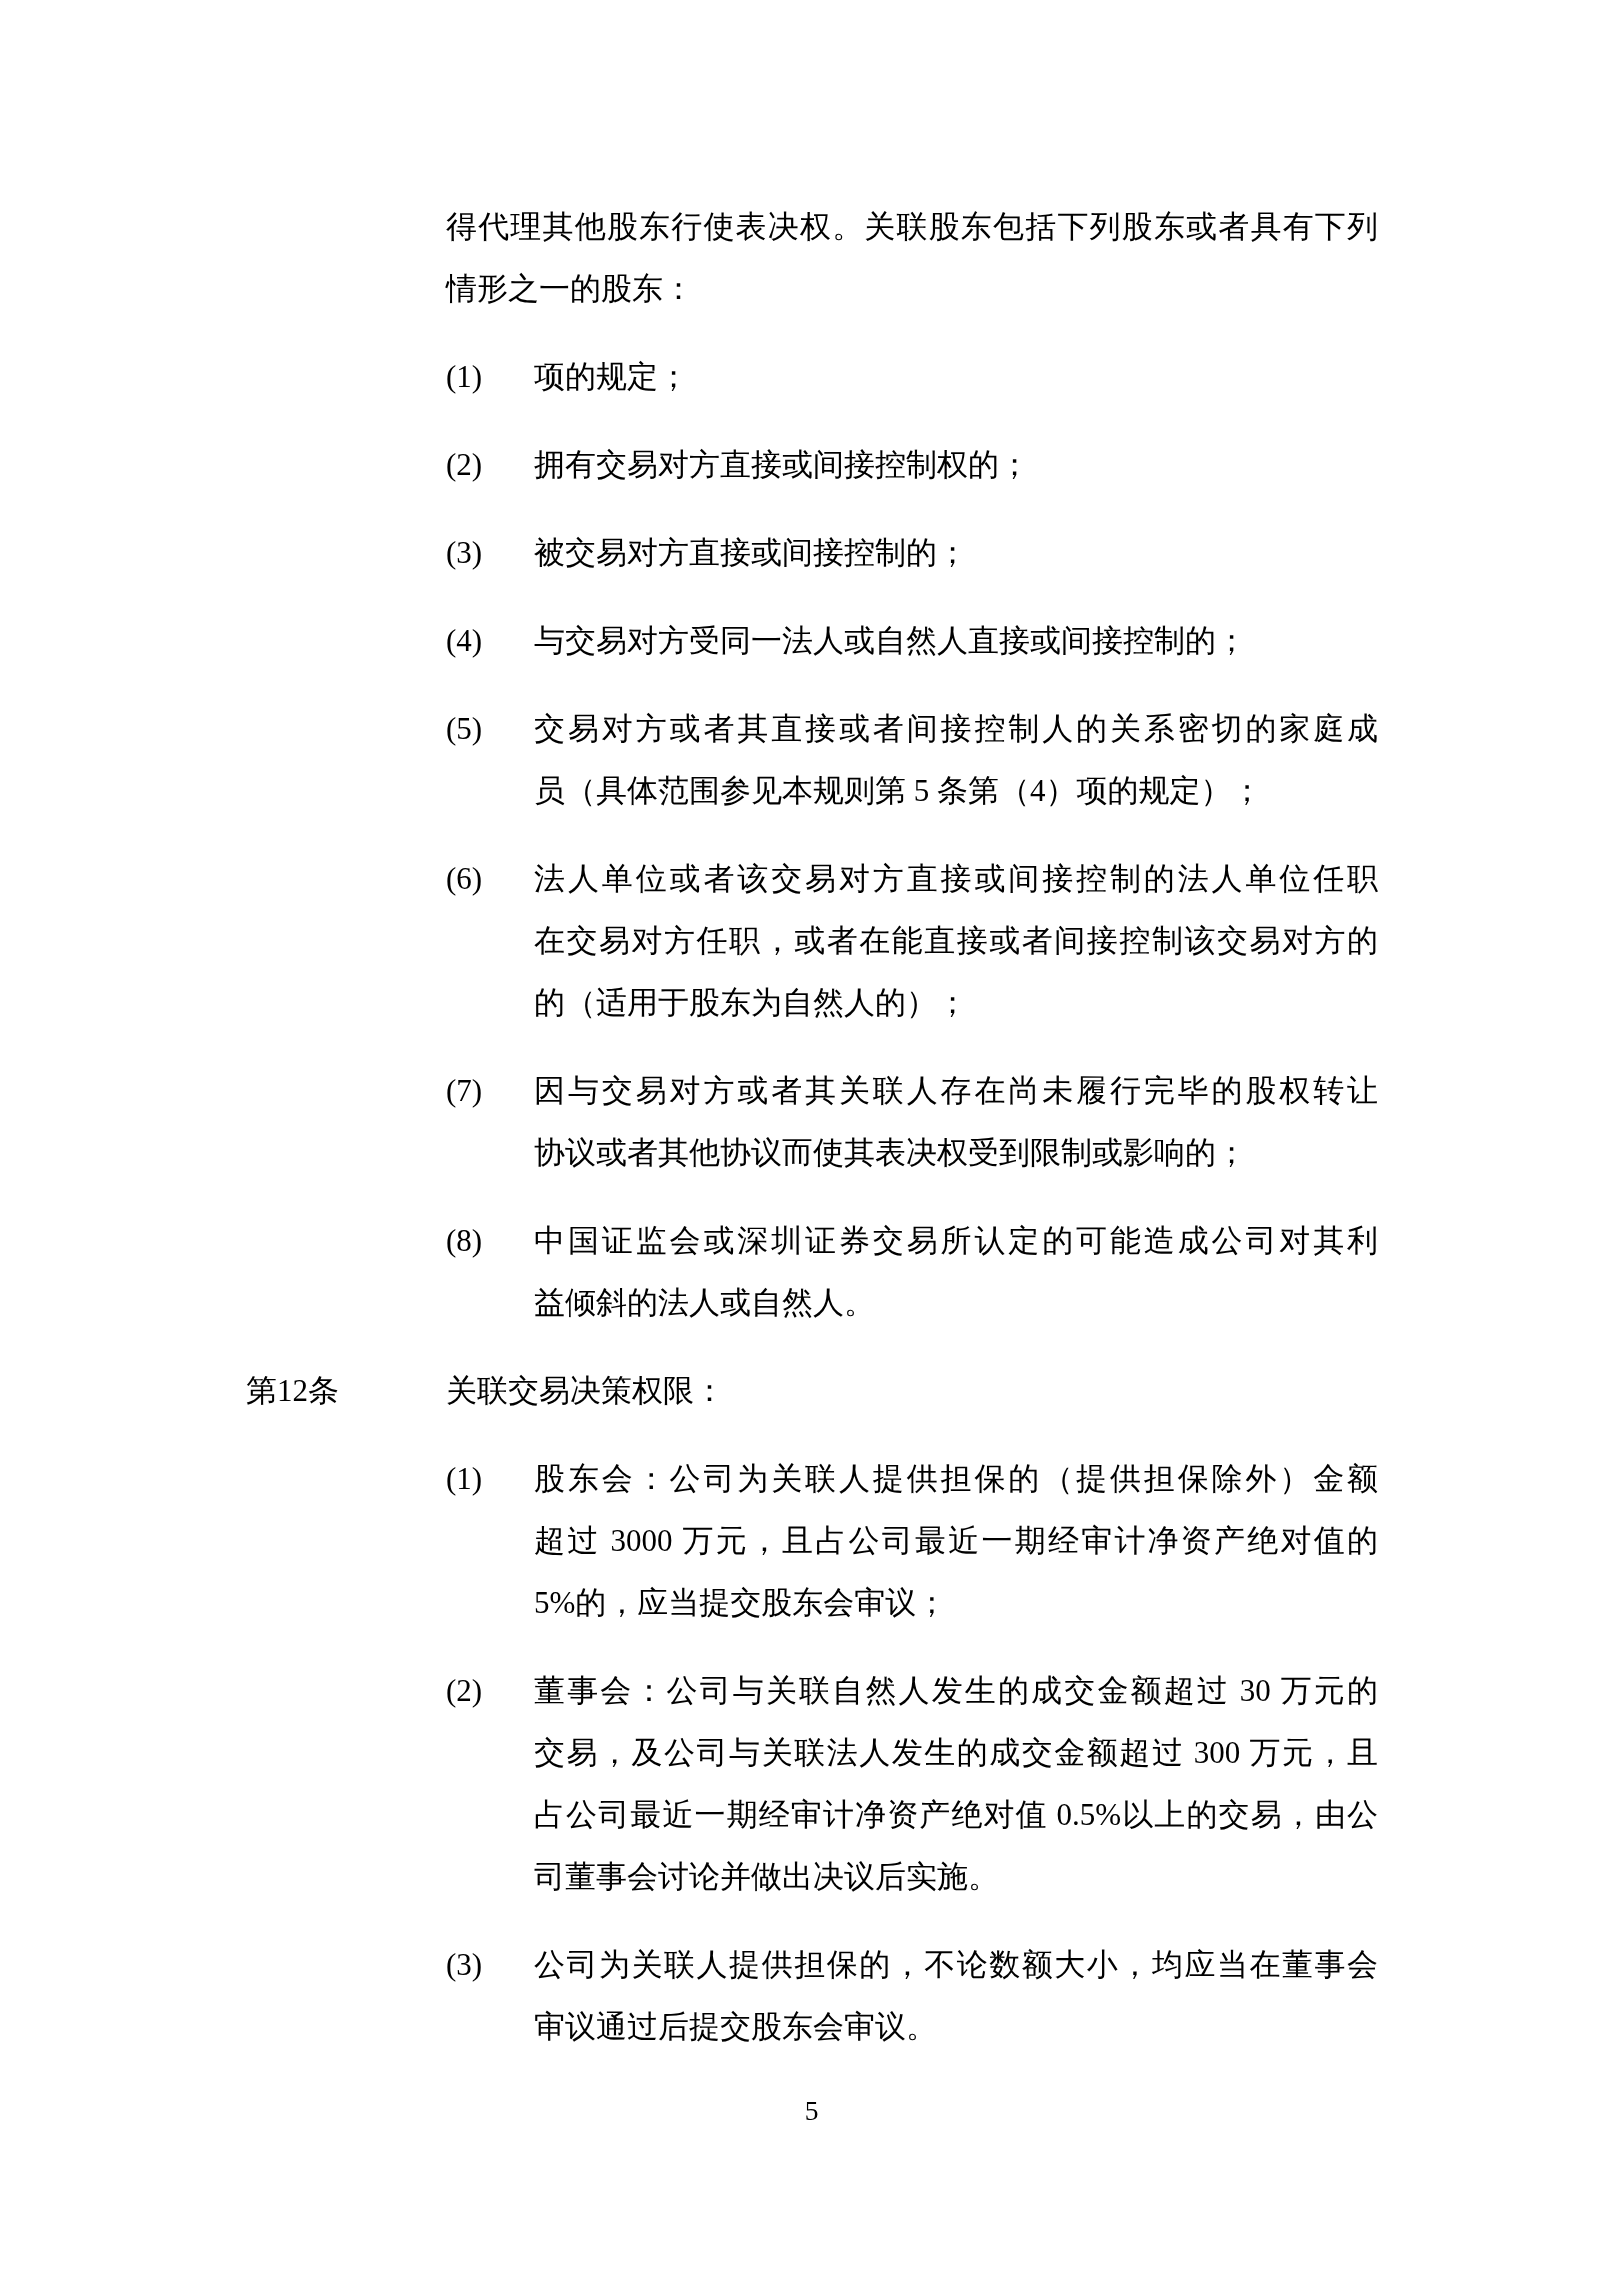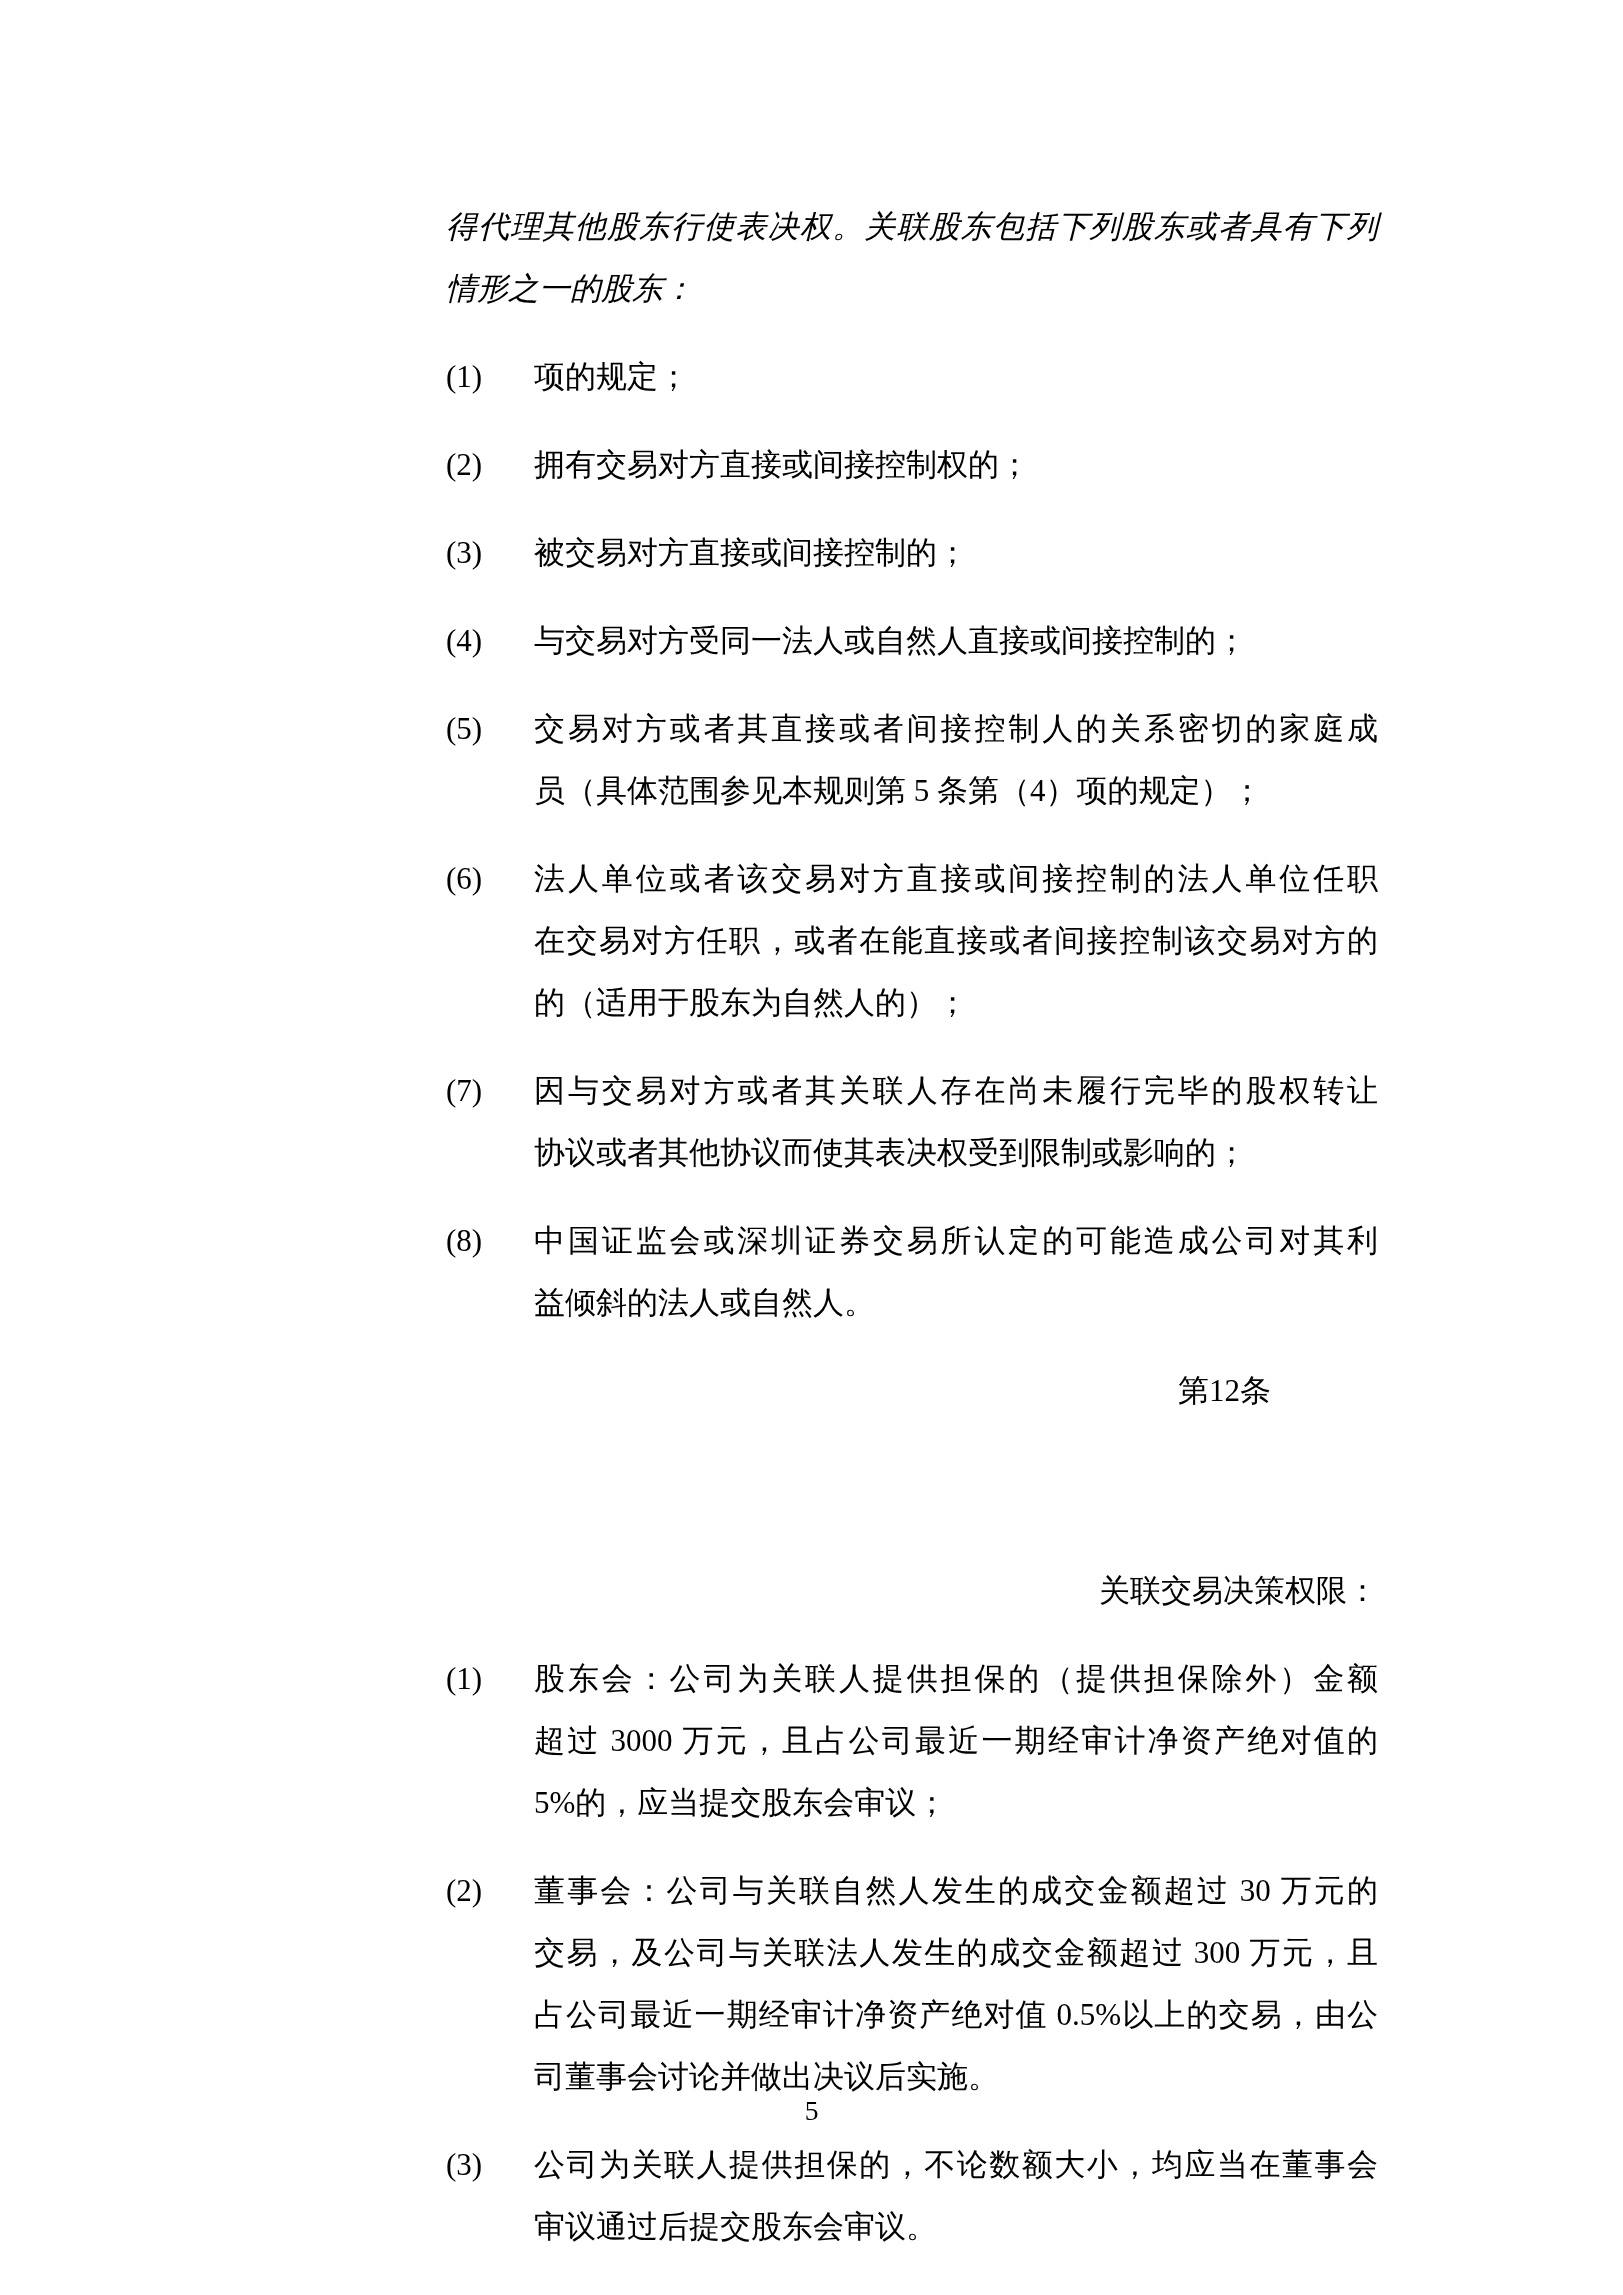--- a/index.html
+++ b/index.html
@@ -14,44 +14,43 @@
     font-size: 31px;
     overflow: hidden;
   }
   .content {
     position: absolute;
     top: 196px;
     left: 446px;
     width: 932px;
   }
   .para { margin-top: 26px; }
-  .para:first-child { margin-top: 0; font-style: italic; }
+  .para:first-child { margin-top: 0; }
   .line {
     line-height: 62px;
     white-space: nowrap;
     text-align: left;
   }
   
   .line.fill {
     text-align: justify;
     text-align-last: justify;
     text-justify: inter-character;
   }
   .item { display: flex; align-items: flex-start; }
   .item .num {
     flex: 0 0 88px;
     width: 88px;
     line-height: 62px;
   }
   .item .itext { flex: 1 1 auto; min-width: 0; }
   .article {
     display: flex;
-    align-items: flex-end;
+    align-items: flex-start;
     margin-left: -200px;
-    flex-direction: column;
   }
   .article .alabel {
     flex: 0 0 200px;
     width: 200px;
     line-height: 62px;
   }
   .article .atitle { flex: 1 1 auto; min-width: 0; }
   .pagenum {
     position: absolute;
     top: 2091px;

